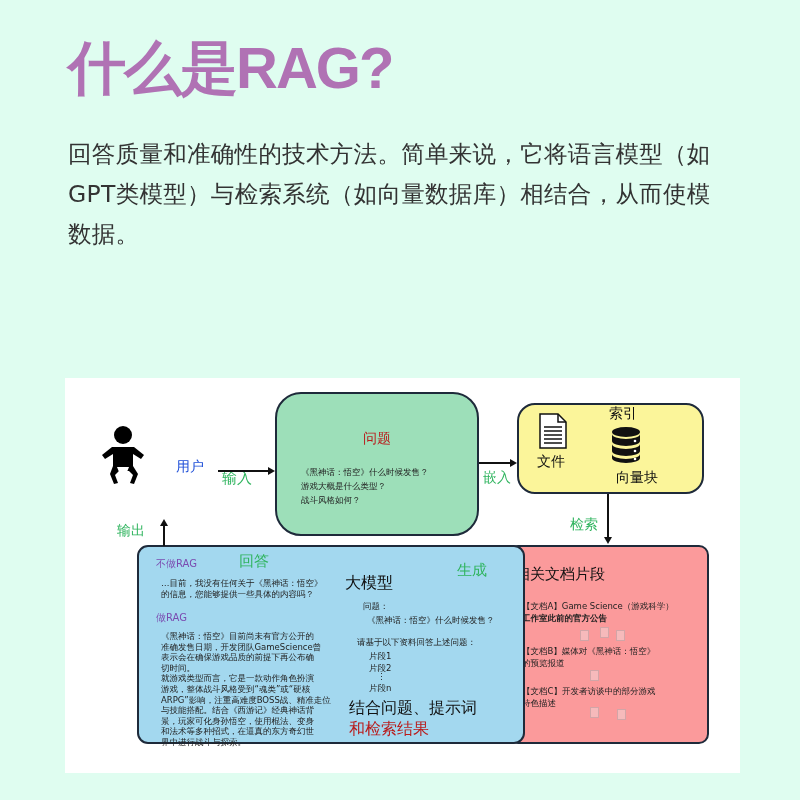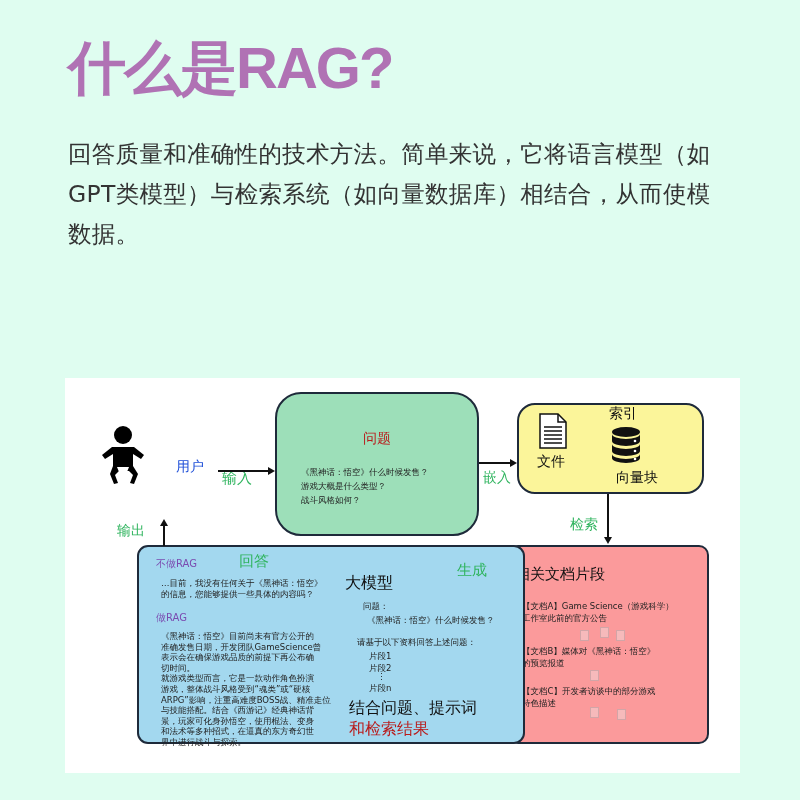--- a/index.html
+++ b/index.html
@@ -87,21 +87,21 @@
   <div class="abs" style="left:97px;top:64px;font-size:14px;color:#111;">向量块</div>
 </div>
 
 <div class="line" style="left:607px;top:494px;width:1.5px;height:44px;"></div>
 <div class="arrow-d" style="left:603.5px;top:537px;"></div>
 <div class="abs green" style="left:570px;top:516px;font-size:14px;">检索</div>
 
 <div class="box dbox">
   <div class="abs" style="left:5px;top:18px;font-size:15px;color:#111;">相关文档片段</div>
   <div class="abs small" style="left:12px;top:53px;">【文档A】Game Science（游戏科学）</div>
-  <div class="abs small" style="left:12px;top:65px;">工作室此前的官方公告</div>
+  <div class="abs small" style="left:12px;top:65px;font-weight:bold;">工作室此前的官方公告</div>
   <div class="abs small" style="left:12px;top:98px;">【文档B】媒体对《黑神话：悟空》</div>
   <div class="abs small" style="left:12px;top:110px;">的预览报道</div>
   <div class="abs small" style="left:12px;top:138px;">【文档C】开发者访谈中的部分游戏</div>
   <div class="abs small" style="left:12px;top:150px;">特色描述</div>
   <div class="docicon" style="left:70px;top:83px;"></div>
   <div class="docicon" style="left:90px;top:80px;"></div>
   <div class="docicon" style="left:106px;top:83px;"></div>
   <div class="docicon" style="left:80px;top:123px;"></div>
   <div class="docicon" style="left:80px;top:160px;"></div>
   <div class="docicon" style="left:107px;top:162px;"></div>

